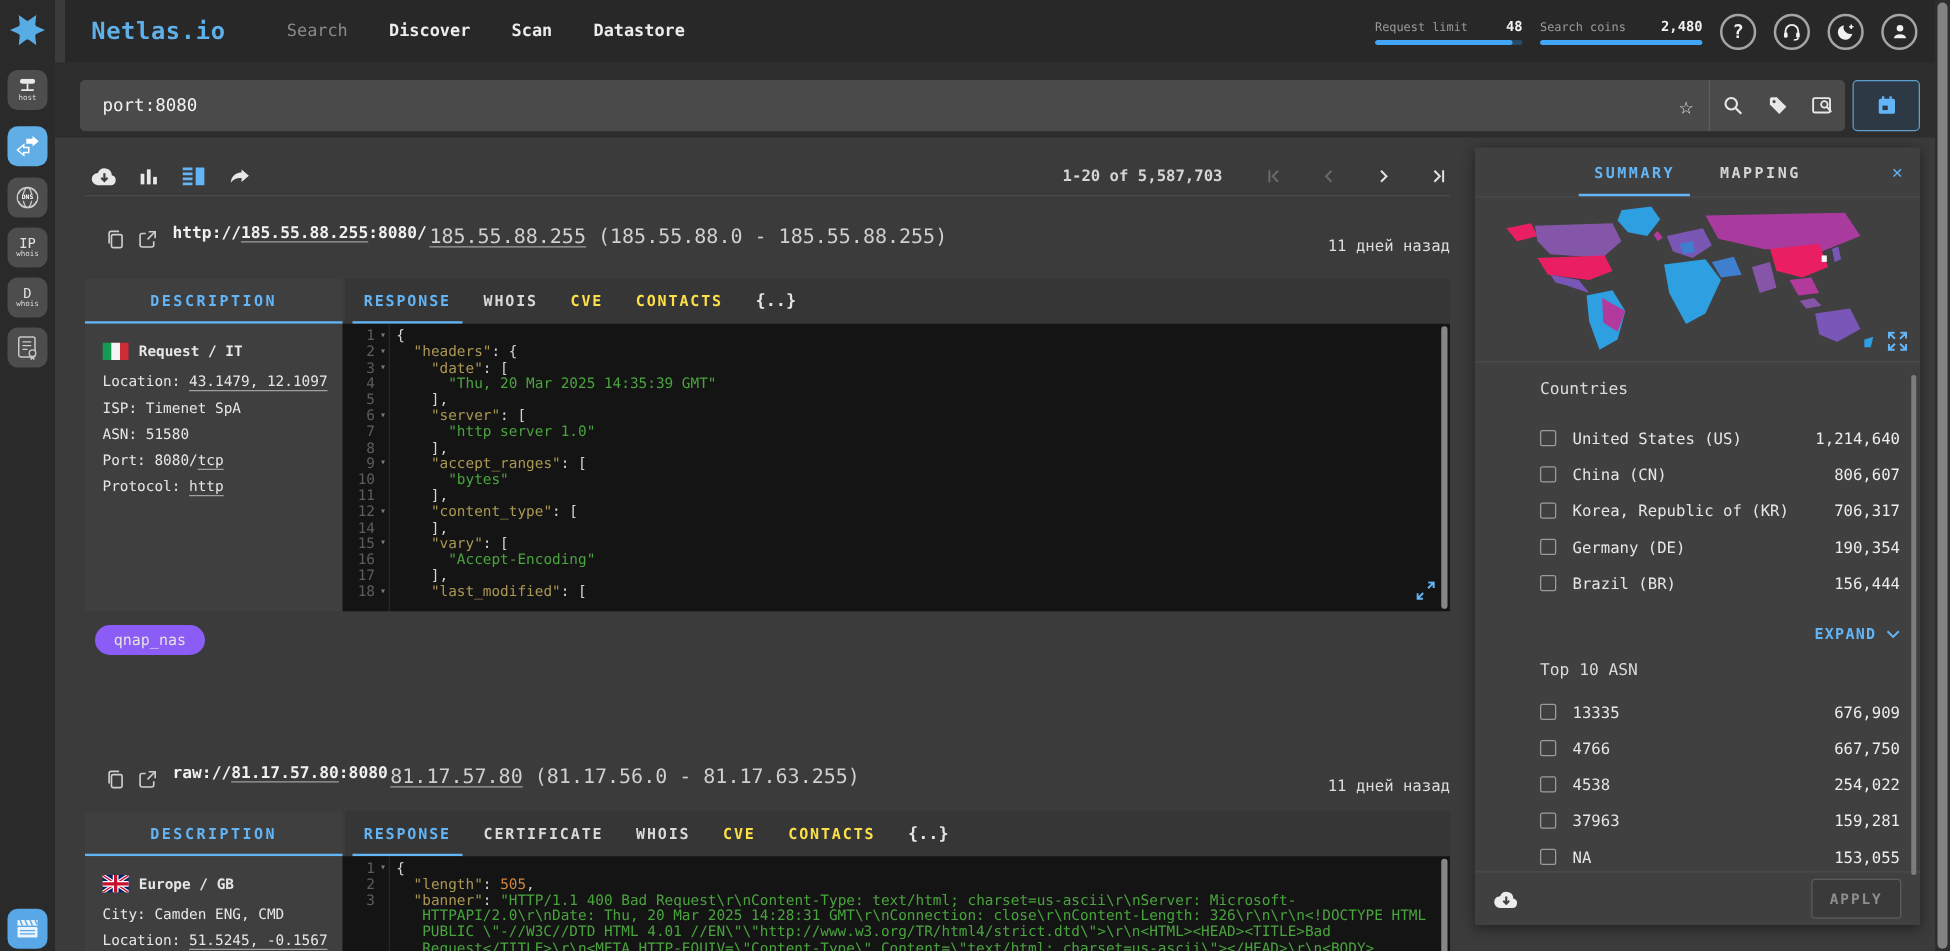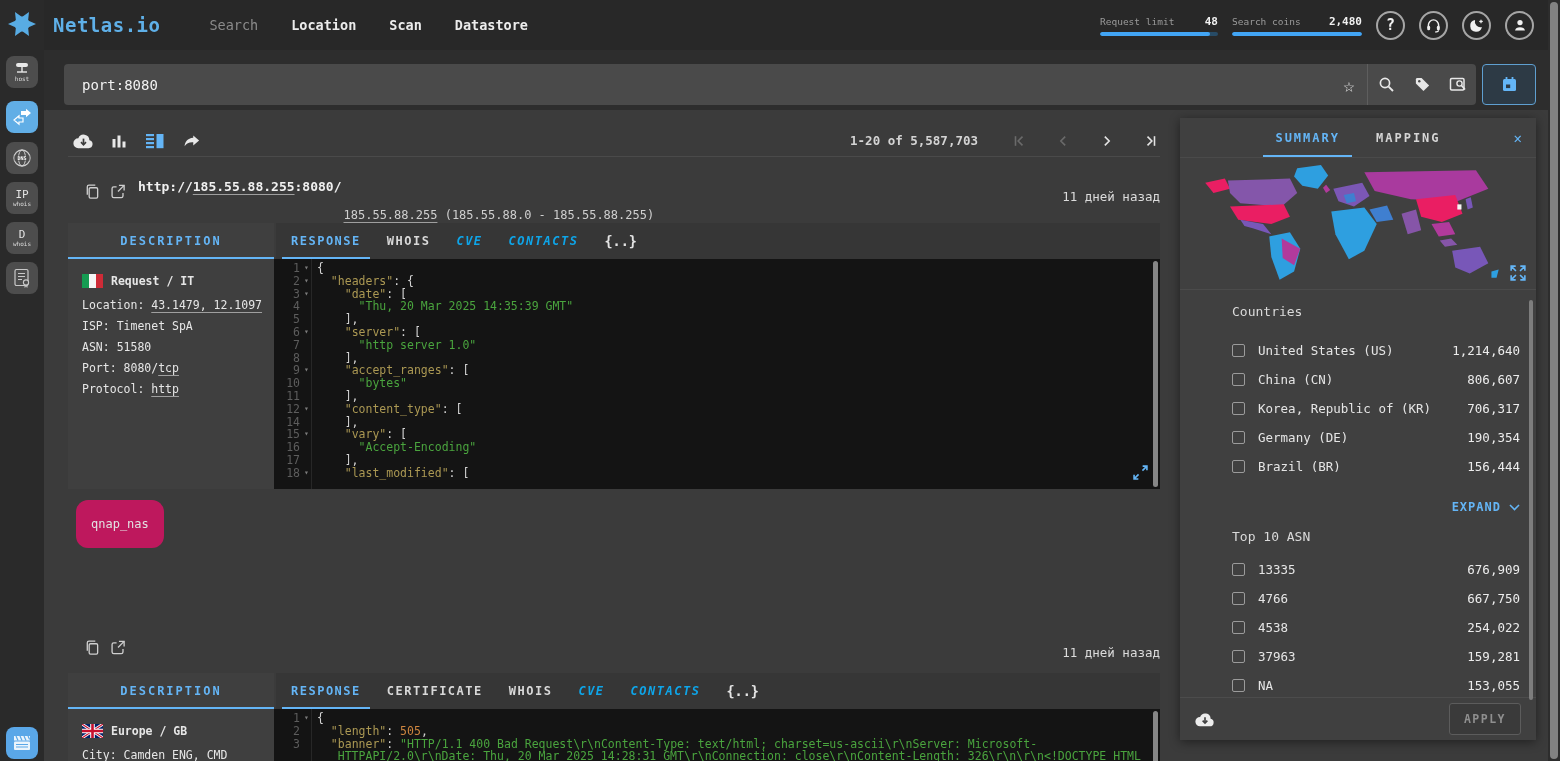--- a/index.html
+++ b/index.html
@@ -10,21 +10,21 @@
   
   #rail { position:absolute; left:0; top:0; width:44px; height:761px; background:#2a2a2a; z-index:30; }
   .rail-btn { position:absolute; left:6px; width:32px; height:32px; border-radius:8px;
     background:#4d4d4d; display:flex; flex-direction:column; align-items:center; justify-content:center;
     color:#e3e3e3; }
   .rail-btn.active { background:#61aee6; color:#fff; }
   .rail-btn .tiny { font-size:6px; line-height:6px; color:#ddd; margin-top:1px; }
   .rail-btn .big { font-size:11px; font-weight:normal; line-height:11px; }
 
   
-  #navbar { position:absolute; left:32px; top:0; right:0; height:50px; background:#282828; z-index:20;
+  #navbar { position:absolute; left:52px; top:0; right:0; height:50px; background:#282828; z-index:20;
     display:flex; align-items:center; }
   .logo { font-size:19px; font-weight:bold; color:#5fb0e8; margin-left:21px; letter-spacing:.5px; }
   .nav-menu { display:flex; gap:33px; margin-left:49px; }
   .nav-item { font-size:13.5px; font-weight:bold; color:#ececec; cursor:pointer; }
   .nav-item.muted { color:#8b8b8b; font-weight:normal; }
   .meter { width:118px; margin-left:0; }
   .meter .mrow { display:flex; justify-content:space-between; align-items:baseline; }
   .meter .mlabel { font-size:9.5px; color:#9a9a9a; }
   .meter .mval { font-size:11px; color:#f2f2f2; font-weight:bold; }
   .meter .bar { height:4px; border-radius:2px; background:#274b66; margin-top:4px; overflow:hidden; }
@@ -56,34 +56,34 @@
   .pager { margin-left:auto; display:flex; align-items:center; gap:26px; }
   .pager-text { font-size:12.5px; font-weight:bold; color:#d4d4d4; margin-right:6px; }
   .pg-btn { width:18px; height:18px; display:flex; align-items:center; justify-content:center; }
 
   
   .result { position:relative; }
   .r-head { display:flex; padding-top:10px; height:44px; }
   .hicons { display:flex; gap:10px; padding:4px 12px 0 16px; color:#cfcfcf; }
   .urls { display:flex; flex-direction:row; gap:2px; }
   .url-main { font-size:13px; color:#f0f0f0; font-weight:bold; }
-  .url-sub { font-size:12px; color:#cfcfcf;margin-top:29px; }
+  .url-sub { font-size:16px; color:#cfcfcf; }
   .u { text-decoration:underline; text-decoration-color:#9f9f9f; text-underline-offset:3px; }
   .time-ago { margin-left:auto; padding-top:10px; font-size:12.5px; color:#dcdcdc; }
 
   .r-tabs { display:flex; height:36px; margin-top:10px; }
   .desc-tab { width:206px; background:#3f3f3f; position:relative; display:flex; align-items:center;
     justify-content:center; font-size:12px; font-weight:bold; letter-spacing:2px; color:#64b5f6; }
   .desc-tab::after { content:""; position:absolute; left:0; right:0; bottom:0; height:2px; background:#64b5f6; }
   .tabstrip { flex:1; background:#363636; display:flex; align-items:center; padding-left:2px; margin-left:2px; }
   .tab { padding:0 13px; height:100%; display:flex; align-items:center; font-size:12px; font-weight:bold;
     letter-spacing:1.5px; color:#d9d9d9; position:relative; }
   .tab.active { color:#64b5f6; }
   .tab.active::after { content:""; position:absolute; left:4px; right:4px; bottom:0; height:2px; background:#64b5f6; }
-  .tab.disabled { color:#0ea5e9;font-style:italic; }
+  .tab.disabled { color:#fde047; }
   .tab.braces { font-size:13.5px; letter-spacing:0; color:#e4e4e4; }
 
   .r-body { position:relative; display:flex; }
   .r-desc { width:206px; background:#3f3f3f; padding:15px 10px 0 14px; font-size:11.5px; color:#e6e6e6; }
   .geo-row { display:flex; align-items:center; gap:8px; font-weight:bold; margin-bottom:7px; }
   .flag { width:21px; height:14px; flex:none; display:block; }
   .desc-row { line-height:21px; white-space:nowrap; }
 
   .code-block { flex:1; background:#141414; position:relative; overflow:hidden; padding-top:3px; }
   .code-block::before { content:""; position:absolute; left:37px; top:0; bottom:0; width:1px; background:#272727; }
@@ -91,21 +91,21 @@
   .gut { flex:none; width:37px; display:flex; }
   .lnum { flex:1; text-align:right; color:#5d5d5d; padding-right:2px; }
   .fold { width:9px; color:#7c7c7c; font-size:8px; text-align:center; }
   .lct { white-space:pre; padding-left:6px; color:#d4d4d4; }
   .code-line.wrap .lct { white-space:pre-wrap; word-break:normal; text-indent:-3ch; padding-left:calc(6px + 3ch); padding-right:16px; }
   .t-p { color:#d4d4d4; } .t-k { color:#ab9853; } .t-s { color:#4aa43e; } .t-num { color:#cd853f; }
   .code-scroll { position:absolute; right:2px; top:2px; bottom:2px; width:5px; background:#868686; border-radius:3px; }
   .expand-ic { position:absolute; right:12px; bottom:9px; }
 
   .tagrow { margin-top:11px; display:flex; }
-  .tag-pill { background:#be185d; color:#e2e2e2; font-size:12px; border-radius:12px; padding:17px 15px; margin-left:8px; }
+  .tag-pill { background:#8b5cf6; color:#e2e2e2; font-size:12px; border-radius:12px; padding:5px 15px; margin-left:8px; }
 
   
   #panel { position:absolute; left:1136px; top:8px; width:356px; height:622px; background:#404040;
     box-shadow:0 2px 10px rgba(0,0,0,.45); z-index:10; }
   .p-head { height:40px; display:flex; align-items:center; justify-content:center; gap:36px;
     border-bottom:1px solid #4a4a4a; position:relative; }
   .ptab { font-size:12px; font-weight:bold; letter-spacing:2px; color:#d5d5d5; position:relative; }
   .ptab.active { color:#64b5f6; }
   .ptab.active::after { content:""; position:absolute; left:-12px; right:-12px; bottom:-12px; height:2px; background:#64b5f6; }
   .p-close { position:absolute; right:14px; color:#64b5f6; font-size:14px; font-weight:bold; }
@@ -191,21 +191,21 @@
         <line x1="4" y1="10.5" x2="16" y2="10.5" stroke="#5aa7e8"></line>
           <line x1="4" y1="13" x2="16" y2="13" stroke="#5aa7e8"></line>
       </svg>
     </div>
   </aside>
 
   <header id="navbar">
     <span class="logo">Netlas.io</span>
     <nav class="nav-menu">
       <span class="nav-item muted">Search</span>
-      <span class="nav-item">Location</span>
+      <span class="nav-item">Discover</span>
       <span class="nav-item">Scan</span>
       <span class="nav-item">Datastore</span>
     </nav>
     <div class="nav-right">
       <div class="meter">
         <div class="mrow">
             <span class="mlabel">Request limit</span>
             <span class="mval">48</span>
           </div>
         <div class="bar">
@@ -537,20 +537,24 @@
                   <path d="M3.5 12.5V4A1.8 1.8 0 0 1 5.3 2.2H12" fill="none" stroke="#cfcfcf" stroke-width="1.4"></path>
                 </svg>
               </span>
             <span>
                 <svg width="16" height="17" viewBox="0 0 17 17">
                   <path d="M7 3.5H4A1.8 1.8 0 0 0 2.2 5.3v8A1.8 1.8 0 0 0 4 15h8a1.8 1.8 0 0 0 1.8-1.7V10" fill="none" stroke="#cfcfcf" stroke-width="1.4"></path>
                   <path d="M9.5 2h5.5v5.5" fill="none" stroke="#cfcfcf" stroke-width="1.4"></path>
                   <line x1="15" y1="2" x2="8.5" y2="8.5" stroke="#cfcfcf" stroke-width="1.4"></line>
                 </svg>
               </span>
+          </div>
+          <div class="urls">
+            <div class="url-main"><span>raw://</span><span class="u">81.17.57.80</span><span>:8080</span></div>
+            <div class="url-sub"><span class="u">81.17.57.80</span><span> (81.17.56.0 - 81.17.63.255)</span></div>
           </div>
           <span class="time-ago">11 дней назад</span>
         </div>
         <div class="r-tabs" style="margin-top:4px">
           <div class="desc-tab">DESCRIPTION</div>
           <div class="tabstrip">
             <span class="tab active">RESPONSE</span>
             <span class="tab">CERTIFICATE</span>
             <span class="tab">WHOIS</span>
             <span class="tab disabled">CVE</span>

